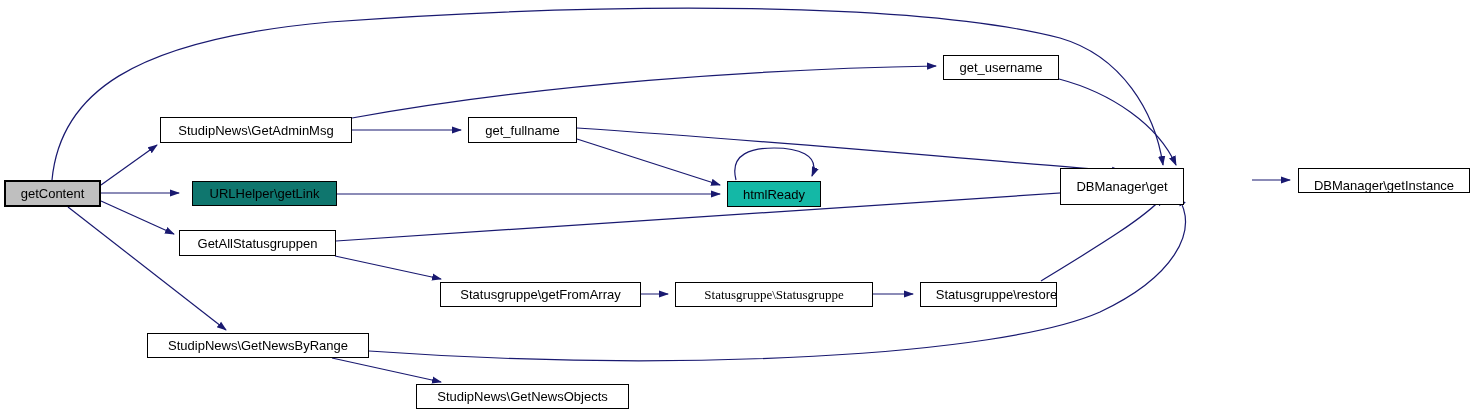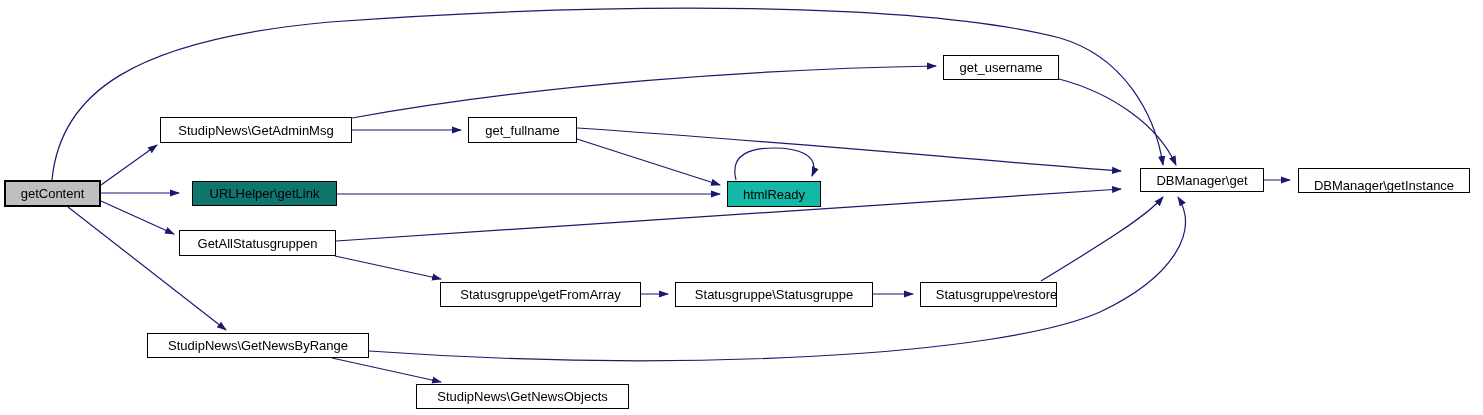--- a/index.html
+++ b/index.html
@@ -86,32 +86,32 @@
       </div>
       <div class="node" style="left: 727px; top: 181px; width: 94px; height: 26px; background: #14b8a6; border-color: rgb(0, 0, 0);">
         <span>htmlReady</span>
       </div>
       <div class="node" style="left: 179px; top: 230px; width: 157px; height: 26px; background: rgb(255, 255, 255); border-color: rgb(0, 0, 0);">
         <span>GetAllStatusgruppen</span>
       </div>
       <div class="node" style="left: 421px; top: 282px; width: 201px; height: 25px; background: rgb(255, 255, 255); border-color: rgb(0, 0, 0); margin-left: 19px;">
         <span>Statusgruppe\getFromArray</span>
       </div>
-      <div class="node" style="left: 675px; top: 282px; width: 198px; height: 25px; background: rgb(255, 255, 255); border-color: rgb(0, 0, 0);">
+      <div class="node" style="left: 675px; top: 282px; width: 198px; height: 25px; background: rgb(255, 255, 255); border-color: rgb(0, 0, 0); font-family: Liberation Serif, serif;">
         <span>Statusgruppe\Statusgruppe</span>
       </div>
       <div class="node" style="left: 920px; top: 282px; width: 137px; height: 25px; background: rgb(255, 255, 255); border-color: rgb(0, 0, 0); padding-left: 16px;">
         <span>Statusgruppe\restore</span>
       </div>
       <div class="node" style="left: 147px; top: 333px; width: 222px; height: 25px; background: rgb(255, 255, 255); border-color: rgb(0, 0, 0);">
         <span>StudipNews\GetNewsByRange</span>
       </div>
       <div class="node" style="left: 416px; top: 384px; width: 213px; height: 25px; background: rgb(255, 255, 255); border-color: rgb(0, 0, 0);">
         <span>StudipNews\GetNewsObjects</span>
       </div>
-      <div class="node" style="left: 1140px; top: 168px; width: 124px; height: 24px; background: rgb(255, 255, 255); border-color: rgb(0, 0, 0);">
+      <div class="node" style="left: 1060px; top: 168px; width: 124px; height: 37px; background: rgb(255, 255, 255); border-color: rgb(0, 0, 0);">
         <span>DBManager\get</span>
       </div>
       <div class="node" style="left: 1298px; top: 168px; width: 172px; height: 25px; background: rgb(255, 255, 255); border-color: rgb(0, 0, 0); align-items: flex-end;">
         <span>DBManager\getInstance</span>
       </div>
     </div>
 </div>
 
 </body></html>

